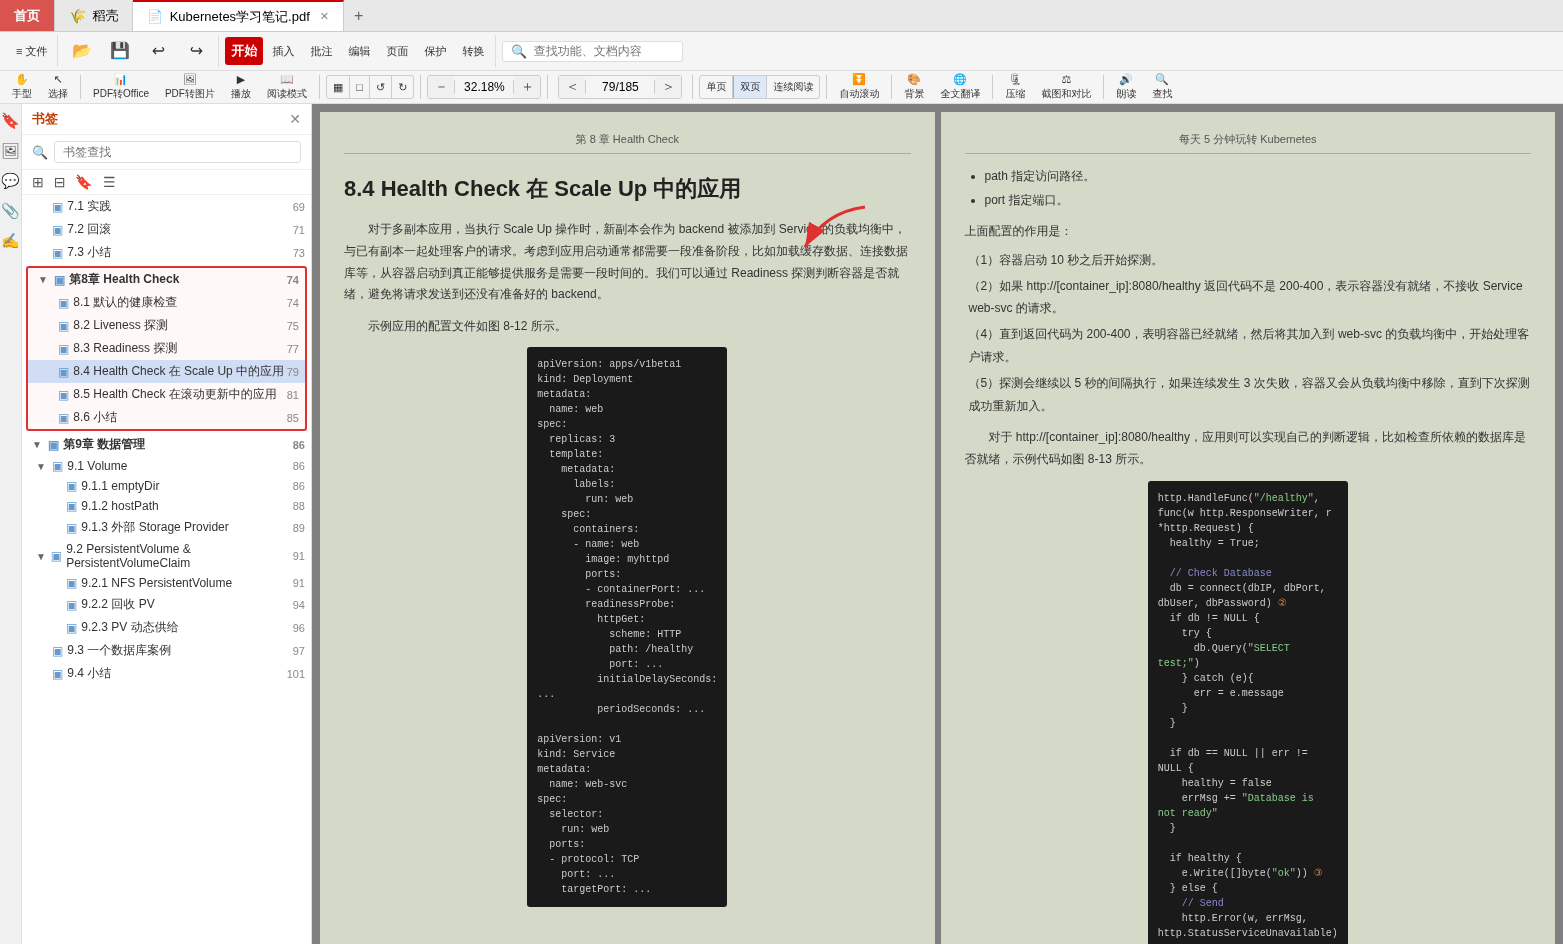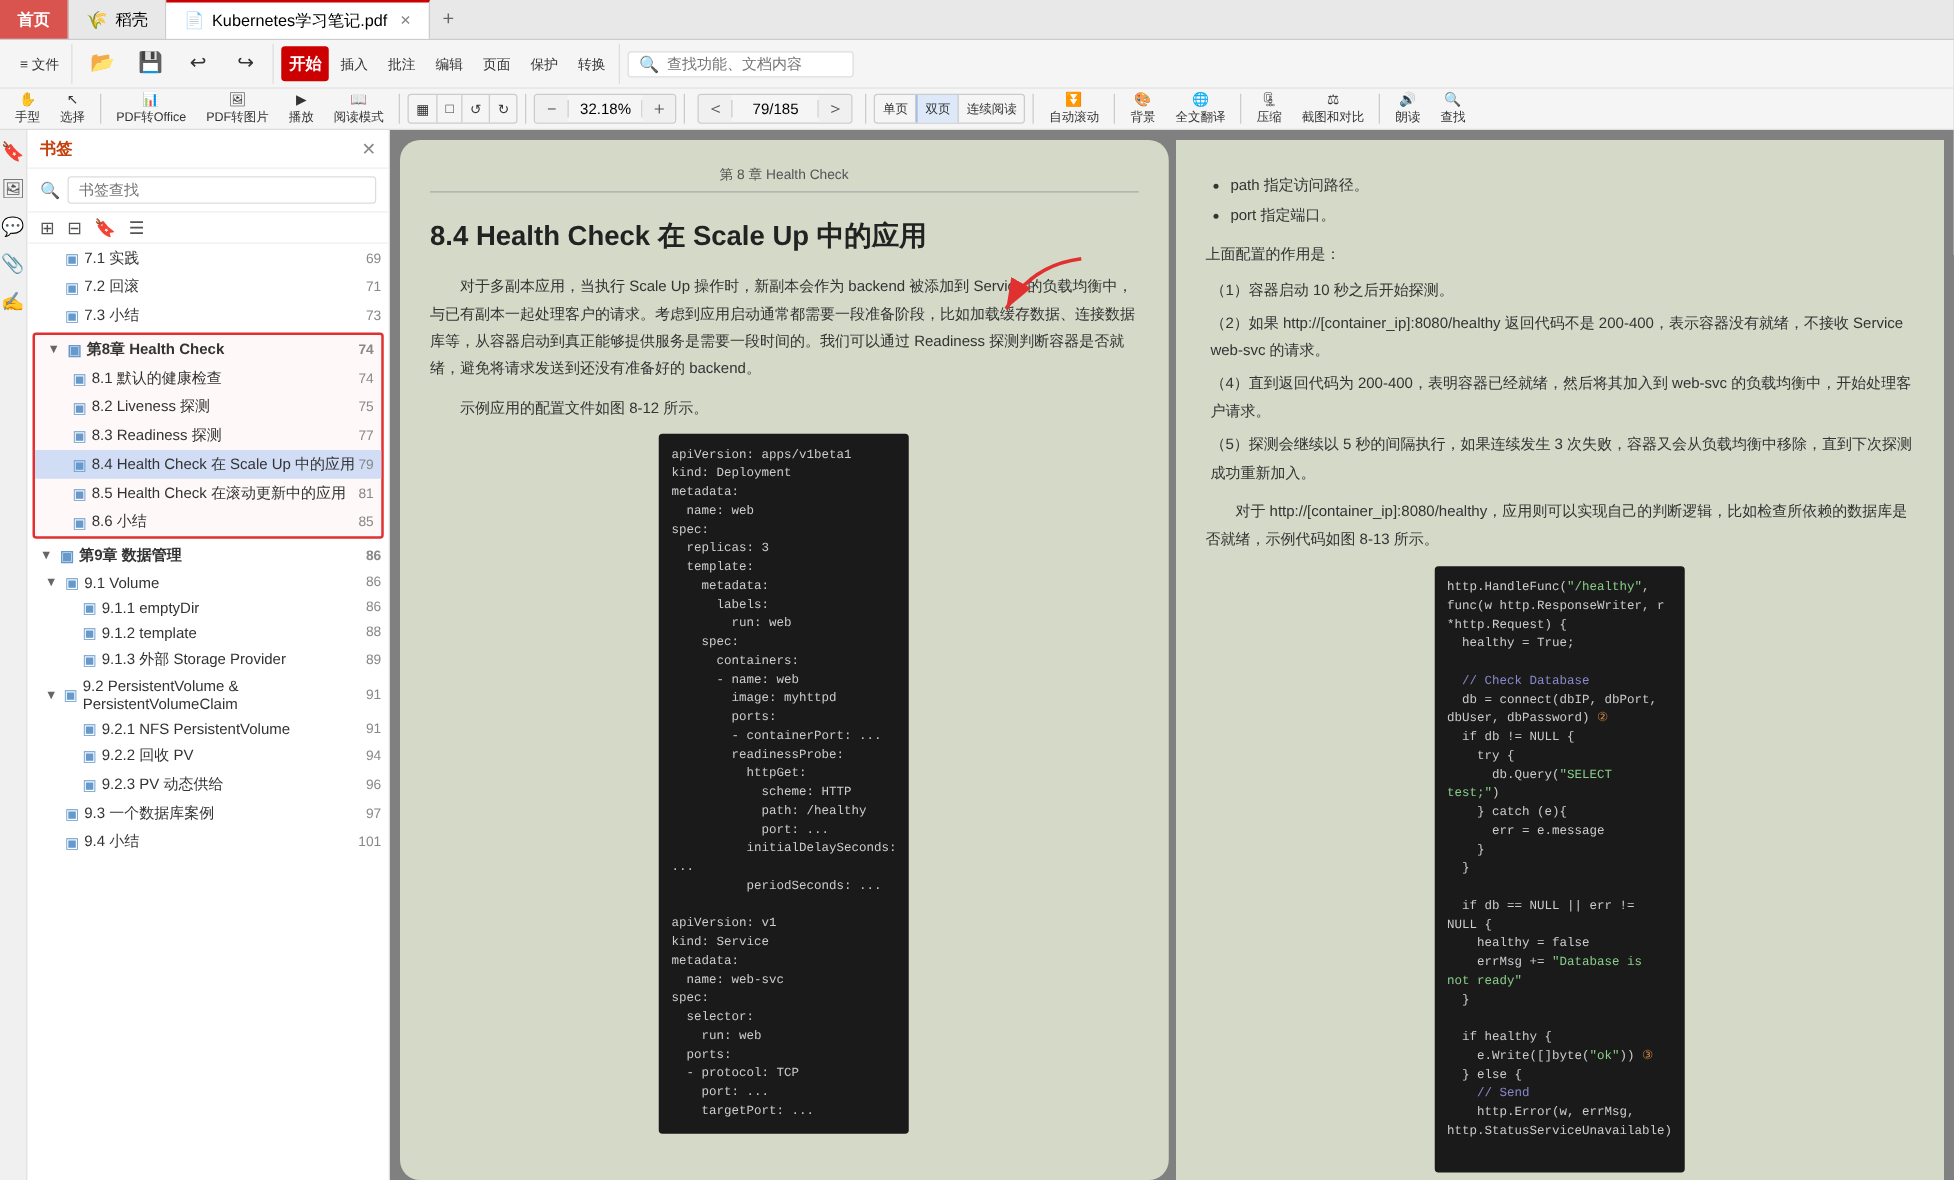--- a/index.html
+++ b/index.html
@@ -279,21 +279,20 @@
       display: flex;
       overflow: hidden;
     }
     .pdf-page-left {
       flex: 1;
       background: #d4d9c8;
       margin: 8px 3px 8px 8px;
       padding: 20px 24px;
       overflow-y: auto;
       position: relative;
-      border-radius: 16px;
     }
     .pdf-page-right {
       flex: 1;
       background: #d4d9c8;
       margin: 8px 8px 8px 3px;
       padding: 20px 24px;
       overflow-y: auto;
     }
     .page-header {
       text-align: center;
@@ -628,21 +627,21 @@
       </div>
       <div class="tree-item tree-indent-2">
         <span class="arrow"></span>
         <span class="doc-icon">▣</span>
         <span>9.1.1 emptyDir</span>
         <span class="page-num">86</span>
       </div>
       <div class="tree-item tree-indent-2">
         <span class="arrow"></span>
         <span class="doc-icon">▣</span>
-        <span>9.1.2 template</span>
+        <span>9.1.2 hostPath</span>
         <span class="page-num">88</span>
       </div>
       <div class="tree-item tree-indent-2">
         <span class="arrow"></span>
         <span class="doc-icon">▣</span>
         <span>9.1.3 外部 Storage Provider</span>
         <span class="page-num">89</span>
       </div>
       <div class="tree-item tree-indent-1">
         <span class="arrow">▼</span>
@@ -745,20 +744,21 @@
           <div>&nbsp;&nbsp;- protocol: TCP</div>
           <div>&nbsp;&nbsp;&nbsp;&nbsp;port: ...</div>
           <div>&nbsp;&nbsp;&nbsp;&nbsp;targetPort: ...</div>
         </div>
 
       </div>
 
     </div>
 
     <div class="pdf-page-right">
+      <div class="page-header">每天 5 分钟玩转 Kubernetes</div>
 
       <div class="content-text">
         <ul class="bullet-list">
           <li>path 指定访问路径。</li>
           <li>port 指定端口。</li>
         </ul>
 
         <p style="font-size:12px;line-height:1.8;margin-bottom:6px;">上面配置的作用是：</p>
 
         <div class="numbered-list">

